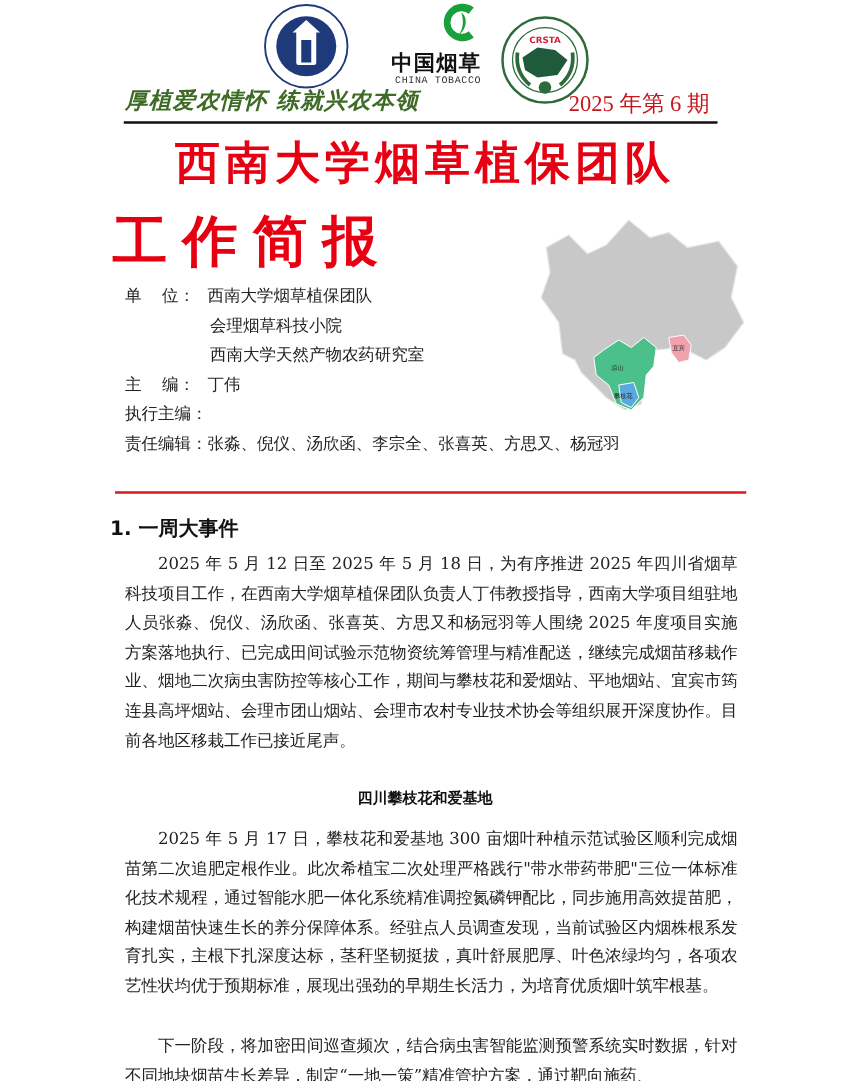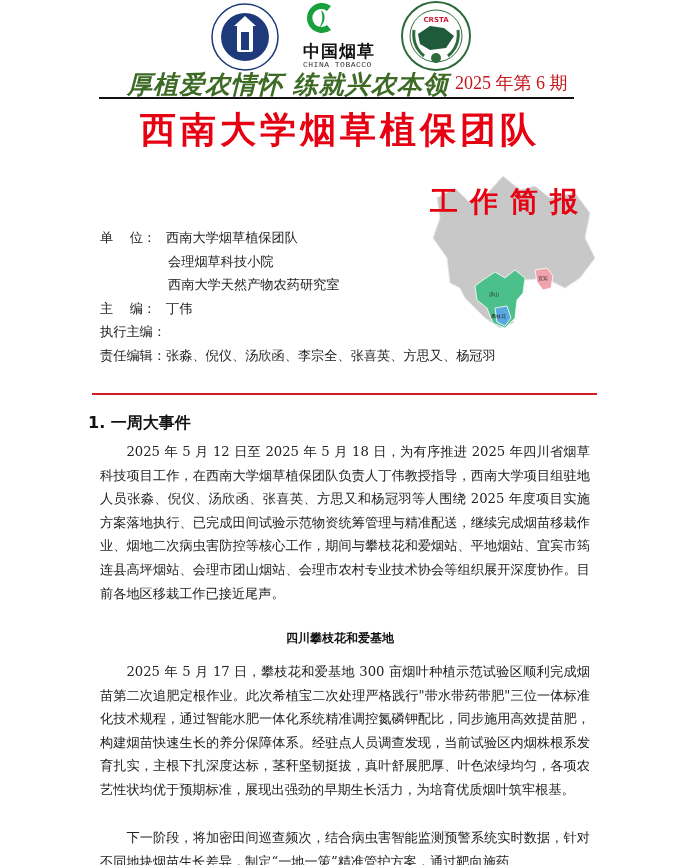--- a/index.html
+++ b/index.html
@@ -2,37 +2,37 @@
 <html><head>
 <meta charset="utf-8">
 <style>
   html, body { margin: 0; padding: 0; background: #ffffff; }
   body { width: 675px; height: 865px; overflow: hidden; position: relative;
          font-family: "DejaVu Serif", "Liberation Serif", serif; color: #222; }
   .abs { position: absolute; }
 
   
   .logo-swu { left: 210px; top: 2px; width: 70px; height: 70px; }
-  .logo-ct { left: 303px; top: 0px; width: 82px; height: 70px; text-align: left; }
-  .logo-crsta { left: 400px; top: 0px; width: 72px; height: 72px; }
+  .logo-ct { left: 303px; top: 0px; width: 82px; height: 70px; text-align: right; }
+  .logo-crsta { left: 400px; top: 12px; width: 72px; height: 72px; }
   .ct-name { font-family: "DejaVu Sans", sans-serif; font-weight: bold; font-size: 17px;
              color: #111; line-height: 18px; margin-top: 2px; letter-spacing: 1px; }
   .ct-en { font-family: Liberation Mono, monospace; font-size: 8px; color: #333; letter-spacing: 0.5px; line-height: 9px; }
 
   
   .slogan { left: 100px; top: 68px; font-family: "DejaVu Serif", serif; font-weight: bold;
-            font-style: italic; font-size: 25px; color: #3d6b25; letter-spacing: 1px; margin-left: 27px; }
+            font-style: italic; font-size: 18px; color: #3d6b25; letter-spacing: 1px; }
   .issue { left: 455px; top: 71px; font-family: "Liberation Serif", serif; font-size: 18px; color: #c4161c; }
   .top-rule { left: 99px; top: 97px; width: 475px; height: 2px; background: #111; }
 
   
   .title1 { left: 90px; top: 106px; width: 500px; text-align: center; font-family: "DejaVu Serif", serif;
             font-weight: bold; font-size: 36px; color: #e60012; letter-spacing: 4px; }
-  .title2 { left: 90px; top: 164px; width: 500px; text-align: right; font-family: "DejaVu Serif", serif;
-            font-weight: bold; font-size: 28px; color: #e60012; letter-spacing: 12px; margin-top: 19px; }
+  .title2 { left: 90px; top: 164px; width: 500px; text-align: left; font-family: "DejaVu Serif", serif;
+            font-weight: bold; font-size: 44px; color: #e60012; letter-spacing: 12px; }
 
   
   .map { left: 425px; top: 168px; width: 175px; height: 160px; }
 
   
   .info { left: 100px; top: 226px; font-size: 13.2px; line-height: 23.5px; color: #222; }
   .info-row { display: flex; white-space: nowrap; }
   .info-label { width: 66px; display: inline-block; }
   .info-label.spaced { display: inline-flex; justify-content: space-between; width: 56px; margin-right: 10px; }
   .info-label.spaced2 { display: inline-flex; justify-content: space-between; width: 56px; margin-right: 10px; }

